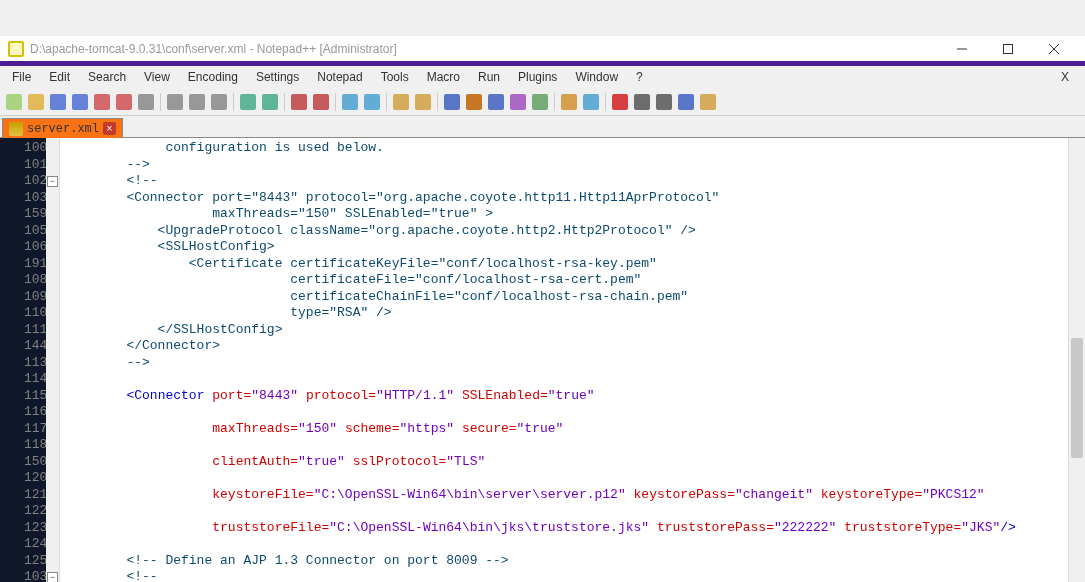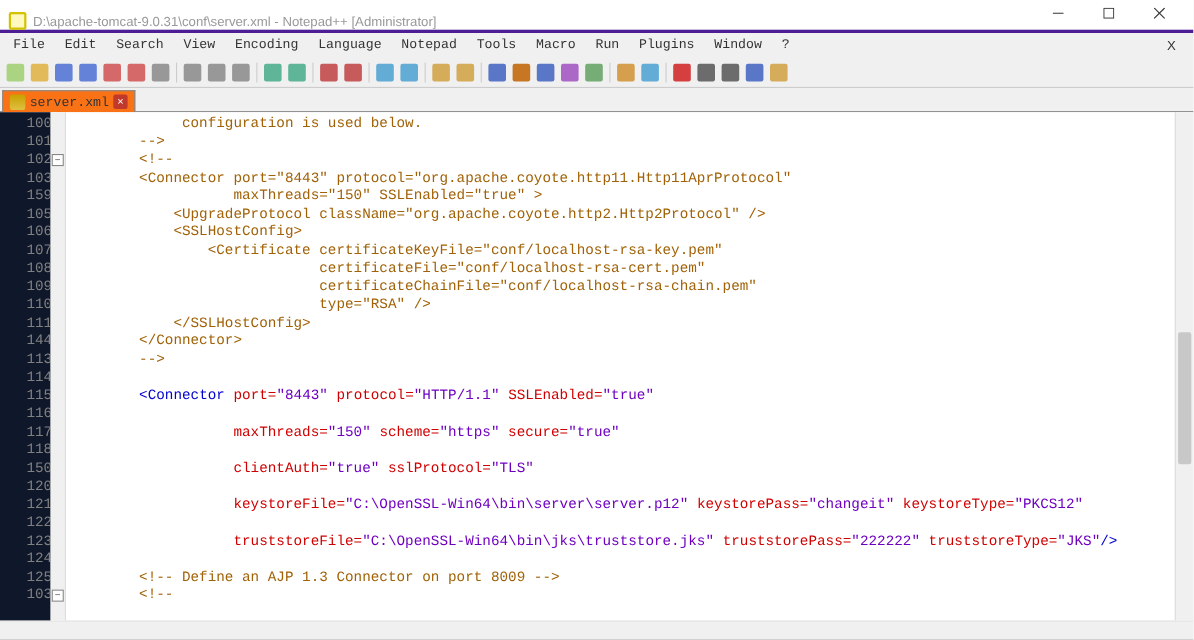--- a/index.html
+++ b/index.html
@@ -1,41 +1,41 @@
 <!DOCTYPE html>
 <html><head>
 <meta charset="utf-8">
 <style>
   * { margin: 0; padding: 0; box-sizing: border-box; }
   body { font-family: "Segoe UI", Tahoma, sans-serif; font-size: 12px; background: #f0f0f0; overflow: hidden; width: 1085px; height: 582px; }
-  .titlebar { height: 30px; background: #fff; display: flex; align-items: flex-end; padding: 0 8px; border-bottom: 3px solid #4c1d95; }
+  .titlebar { height: 30px; background: #fff; display: flex; align-items: center; padding: 0 8px; border-bottom: 5px solid #4c1d95; margin-top: 36px; }
   .titlebar-icon { width: 16px; height: 16px; background: #d4c200; margin-right: 6px; border-radius: 2px; position: relative; }
   .titlebar-icon::after { content: ""; position: absolute; top: 2px; left: 2px; right: 2px; bottom: 2px; background: #fff8c0; }
   .titlebar-text { color: #999; flex: 1; font-size: 12px; }
   .win-controls { display: flex; gap: 0; }
   .win-btn { width: 46px; height: 30px; display: flex; align-items: center; justify-content: center; color: #666; cursor: pointer; }
   .menubar { height: 22px; background: #f0f0f0; display: flex; align-items: center; padding: 0 4px; gap: 2px; }
-  .menu-item { padding: 2px 8px; color: #333; cursor: pointer; font-family: Liberation Mono, monospace; }
+  .menu-item { padding: 2px 8px; color: #333; cursor: pointer; }
   .menu-x { margin-left: auto; padding: 0 12px; color: #333; cursor: pointer; }
   .toolbar { height: 28px; background: #f0f0f0; display: flex; align-items: center; padding: 2px 4px; gap: 2px; border-bottom: 1px solid #ccc; }
   .tb-btn { width: 20px; height: 20px; display: flex; align-items: center; justify-content: center; cursor: pointer; border: 1px solid transparent; }
   .tb-sep { width: 1px; height: 18px; background: #ccc; margin: 0 2px; }
   .tb-ico { width: 16px; height: 16px; display: inline-block; }
   .tabbar { height: 22px; background: #f0f0f0; display: flex; align-items: flex-end; padding: 0 2px; border-bottom: 1px solid #888; }
   .tab { height: 20px; background: #f97316; border: 1px solid #888; border-bottom: none; display: flex; align-items: center; padding: 0 6px; gap: 4px; position: relative; top: 1px; }
   .tab-icon { width: 14px; height: 14px; background: linear-gradient(#c8a000,#e0c040); border-radius: 2px; }
   .tab-text { font-family: "Consolas","Courier New",monospace; font-size: 12px; color: #333; }
   .tab-close { width: 13px; height: 13px; background: #c0392b; color: #fff; font-size: 10px; line-height: 13px; text-align: center; border-radius: 2px; cursor: pointer; }
   .editor { display: flex; height: 462px; background: #fff; position: relative; }
   .gutter { width: 46px; background: #0f172a; text-align: center; padding-right: 4px; font-family: Consolas,"Courier New",monospace; font-size: 13px; color: #808080; line-height: 16.5px; padding-top: 2px; user-select: none; padding-left: 24px; }
   .fold-col { width: 14px; background: #f0f0f0; border-right: 1px solid #ddd; padding-top: 2px; }
   .fold-box { width: 11px; height: 11px; border: 1px solid #888; background: #fff; margin: 0 auto; font-size: 9px; line-height: 9px; text-align: center; color: #555; cursor: pointer; }
   .fold-spacer { height: 16.5px; display: flex; align-items: center; }
   .code { flex: 1; font-family: Consolas,"Courier New",monospace; font-size: 13px; line-height: 16.5px; padding: 2px 4px 2px 4px; white-space: pre; overflow: hidden; color: #000; }
-  .cmt { color: #a16207; margin-top: 43px; }
+  .cmt { color: #0c4a6e; margin-top: 43px; }
   .tag { color: #0000d0; }
   .attr { color: #d00000; }
   .str { color: #7000c0; }
   .vscroll { width: 17px; background: #f0f0f0; border-left: 1px solid #ddd; position: relative; }
   .vthumb { position: absolute; left: 2px; right: 2px; top: 200px; height: 120px; background: #c8c8c8; border-radius: 2px; }
   .hscroll-row { height: 17px; background: #f0f0f0; border-top: 1px solid #ddd; display: flex; }
   .hscroll-row .track { flex: 1; position: relative; margin-left: 60px; margin-right: 17px; }
   .statusbar { height: 21px; background: #f0f0f0; border-top: 1px solid #ccc; display: flex; align-items: center; font-size: 12px; color: #333; }
 </style>
 </head>
@@ -64,21 +64,21 @@
   </div>
 </div>
 
 <div class="menubar">
 
   <span class="menu-item">File</span>
     <span class="menu-item">Edit</span>
     <span class="menu-item">Search</span>
     <span class="menu-item">View</span>
     <span class="menu-item">Encoding</span>
-    <span class="menu-item">Language</span>
+    <span class="menu-item">Settings</span>
     <span class="menu-item">Notepad</span>
     <span class="menu-item">Tools</span>
     <span class="menu-item">Macro</span>
     <span class="menu-item">Run</span>
     <span class="menu-item">Plugins</span>
     <span class="menu-item">Window</span>
     <span class="menu-item">?</span>
     <span class="menu-x">X</span>
 </div>
 
@@ -193,21 +193,21 @@
 
 <div class="editor">
   <div class="gutter" id="gutter">
       <div>100</div>
       <div>101</div>
       <div>102</div>
       <div>103</div>
       <div>159</div>
       <div>105</div>
       <div>106</div>
-      <div>107</div>
+      <div>191</div>
       <div>108</div>
       <div>109</div>
       <div>110</div>
       <div>111</div>
       <div>144</div>
       <div>113</div>
       <div>114</div>
       <div>115</div>
       <div>116</div>
       <div>117</div>

